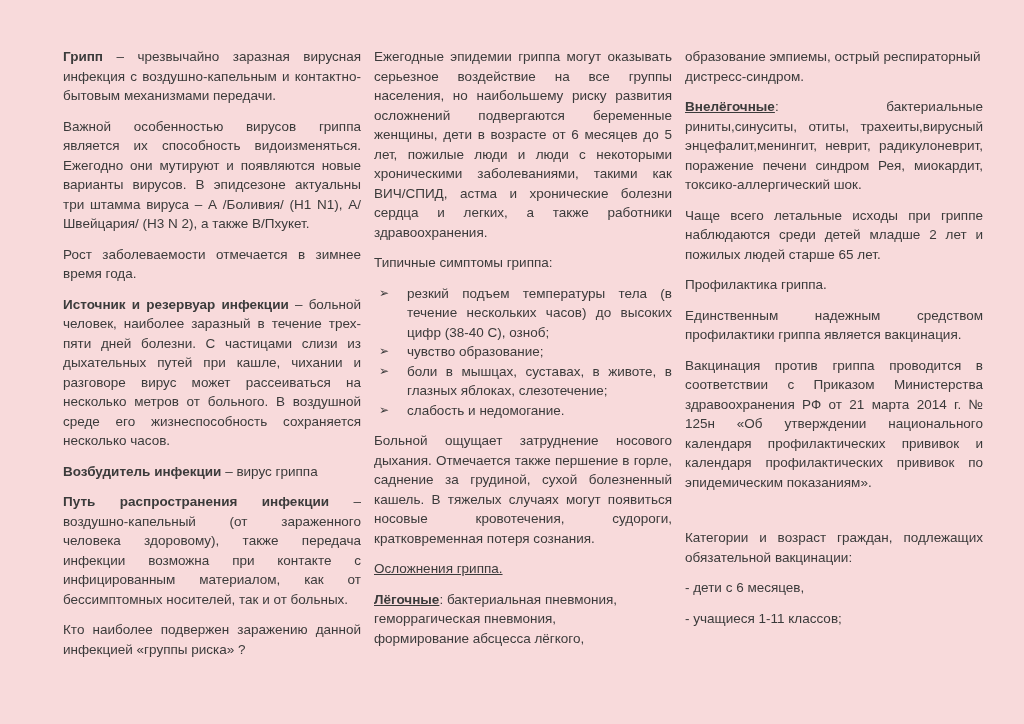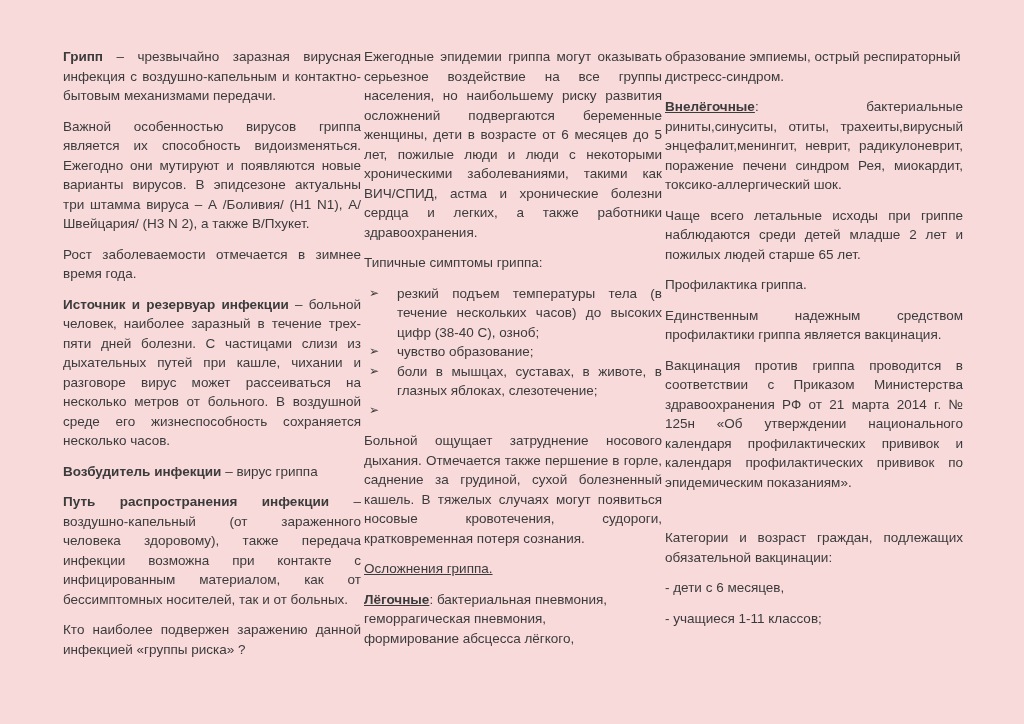--- a/index.html
+++ b/index.html
@@ -12,21 +12,21 @@
     font-size: 13.5px;
     line-height: 19.5px;
     overflow: hidden;
   }
   .page {
     box-sizing: border-box;
     width: 1024px;
     height: 724px;
     padding: 47px 36px 0 63px;
     display: flex;
-    gap: 3px;
+    gap: 13px;
   }
   .col {
     width: 298px;
     flex: 0 0 298px;
   }
   p { margin: 0 0 11px 0; text-align: justify; }
   p.left { text-align: left; }
   .lead { font-weight: 700; }
   .u { text-decoration: underline; }
   .bold { font-weight: 400; }
@@ -68,20 +68,21 @@
       <li>
         <span class="bullet">➢</span>
         <span class="li-text">чувство образование;</span>
       </li>
       <li>
         <span class="bullet">➢</span>
         <span class="li-text">боли в мышцах, суставах, в животе, в глазных яблоках, слезотечение;</span>
       </li>
       <li>
         <span class="bullet">➢</span>
+        <span class="li-text">слабость и недомогание.</span>
       </li>
     </ul>
     <p>Больной ощущает затруднение носового дыхания. Отмечается также першение в горле, саднение за грудиной, сухой болезненный кашель. В тяжелых случаях могут появиться носовые кровотечения, судороги, кратковременная потеря сознания.</p>
     <p class="bold u">Осложнения гриппа.</p>
     <p class="left"><span class="lead u">Лёгочные</span><span>: бактериальная пневмония,</span><span class="block">геморрагическая пневмония,</span><span class="block">формирование абсцесса лёгкого,</span></p>
   </div>
 
   <div class="col">
     <p class="left">образование эмпиемы, острый респираторный дистресс-синдром.</p>
     <p><span class="lead u">Внелёгочные</span><span>: бактериальные риниты,синуситы, отиты, трахеиты,вирусный энцефалит,менингит, неврит, радикулоневрит, поражение печени синдром Рея, миокардит, токсико-аллергический шок.</span></p>

